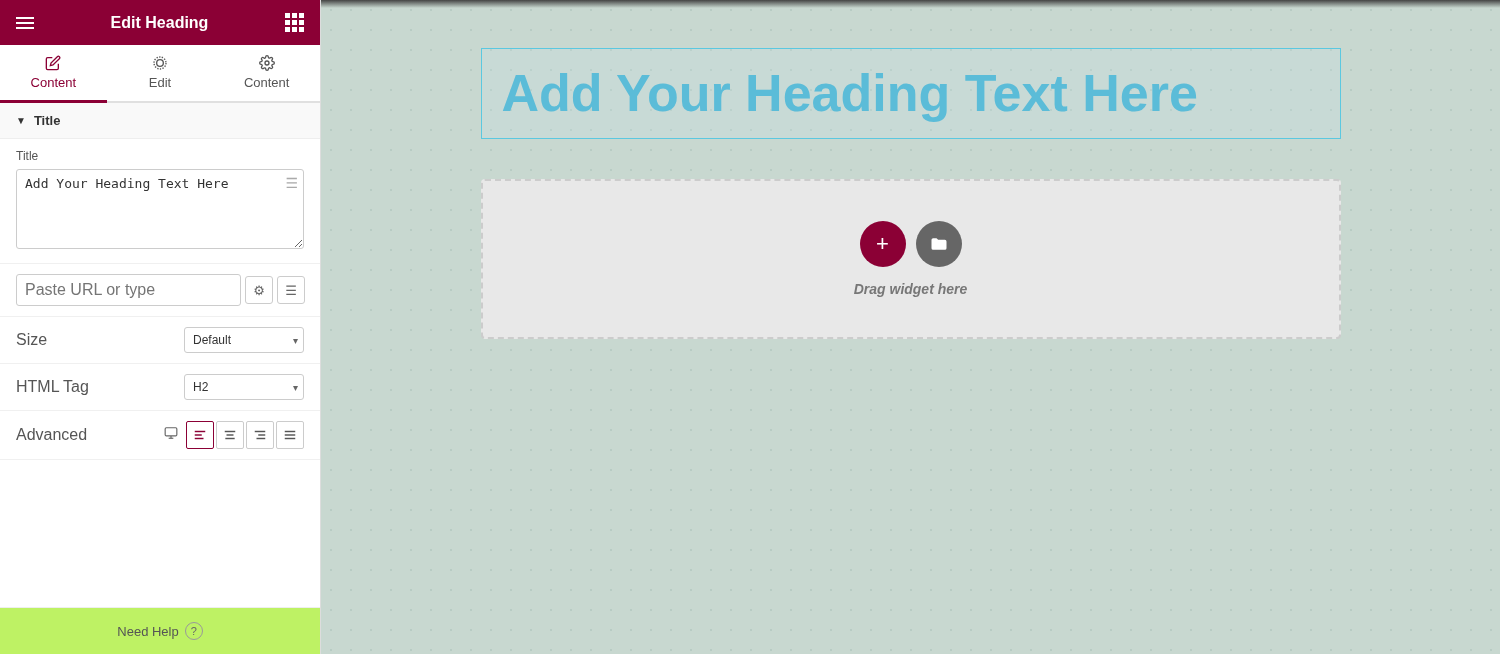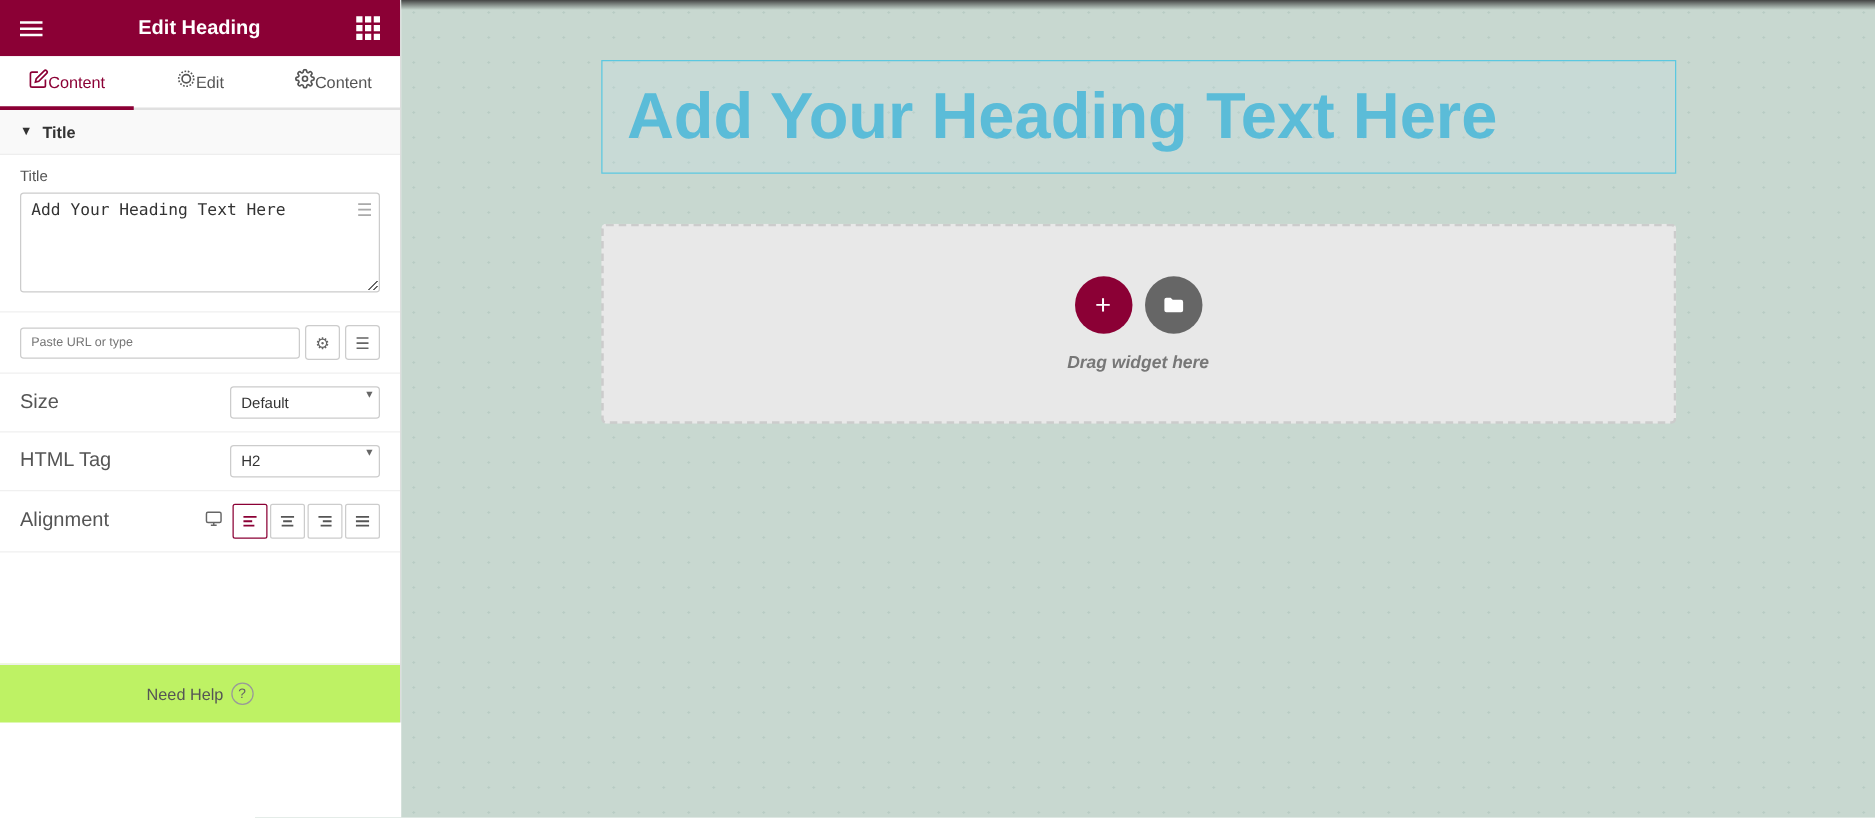--- a/index.html
+++ b/index.html
@@ -6,21 +6,21 @@
     body { font-family: Arial, sans-serif; display: flex; height: 654px; overflow: hidden; }
 
     
     #left-panel {
       width: 321px;
       min-width: 321px;
       background: #fff;
       display: flex;
       flex-direction: column;
       border-right: 1px solid #ddd;
-      height: 578px;
+      height: 654px;
       position: relative;
     }
 
     
     #panel-header {
       background: #8b0035;
       color: #fff;
       display: flex;
       align-items: center;
       justify-content: space-between;
@@ -60,21 +60,21 @@
     
     #tabs {
       display: flex;
       border-bottom: 2px solid #e0e0e0;
       background: #fff;
       flex-shrink: 0;
     }
     .tab {
       flex: 1;
       display: flex;
-      flex-direction: row;
+      flex-direction: column;
       align-items: center;
       justify-content: center;
       padding: 10px 0;
       cursor: pointer;
       font-size: 13px;
       color: #555;
       border-bottom: 3px solid transparent;
       margin-bottom: -2px;
     }
     .tab.active {
@@ -142,21 +142,21 @@
     .link-row {
       display: flex;
       align-items: center;
       gap: 4px;
     }
     .link-input {
       flex: 1;
       border: 1px solid #ccc;
       border-radius: 3px;
       padding: 6px 8px;
-      font-size: 10px;
+      font-size: 16px;
       color: #999;
       outline: none;
     }
     .icon-btn {
       width: 28px;
       height: 28px;
       border: 1px solid #ccc;
       border-radius: 3px;
       background: #fff;
       display: flex;
@@ -175,20 +175,21 @@
       border-bottom: 1px solid #f0f0f0;
     }
     .form-row-label {
       font-size: 16px;
       color: #555;
       flex: 1;
     }
     .select-wrapper {
       position: relative;
       display: flex;
+      align-items: center;
     }
     .form-select {
       appearance: none;
       border: 1px solid #ccc;
       border-radius: 3px;
       padding: 5px 24px 5px 8px;
       font-size: 12px;
       color: #333;
       background: #fff;
       cursor: pointer;
@@ -458,21 +459,21 @@
           <option>div</option>
           <option>span</option>
           <option>p</option>
         </select>
         <span class="select-arrow">▾</span>
       </div>
     </div>
 
     <div class="form-row-inline">
       <div style="display:flex;align-items:center;flex:1;gap:6px;">
-        <span class="form-row-label">Alignment</span>
+        <span class="form-row-label">Advanced</span>
         <span class="monitor-icon">
           <svg width="14" height="14" viewBox="0 0 24 24" fill="none" stroke="#666" stroke-width="2">
             <rect x="2" y="3" width="20" height="14" rx="2"></rect>
               <line x1="8" y1="21" x2="16" y2="21"></line>
               <line x1="12" y1="17" x2="12" y2="21"></line>
           </svg>
         </span>
       </div>
       <div class="alignment-icons">
         <div class="align-btn">

